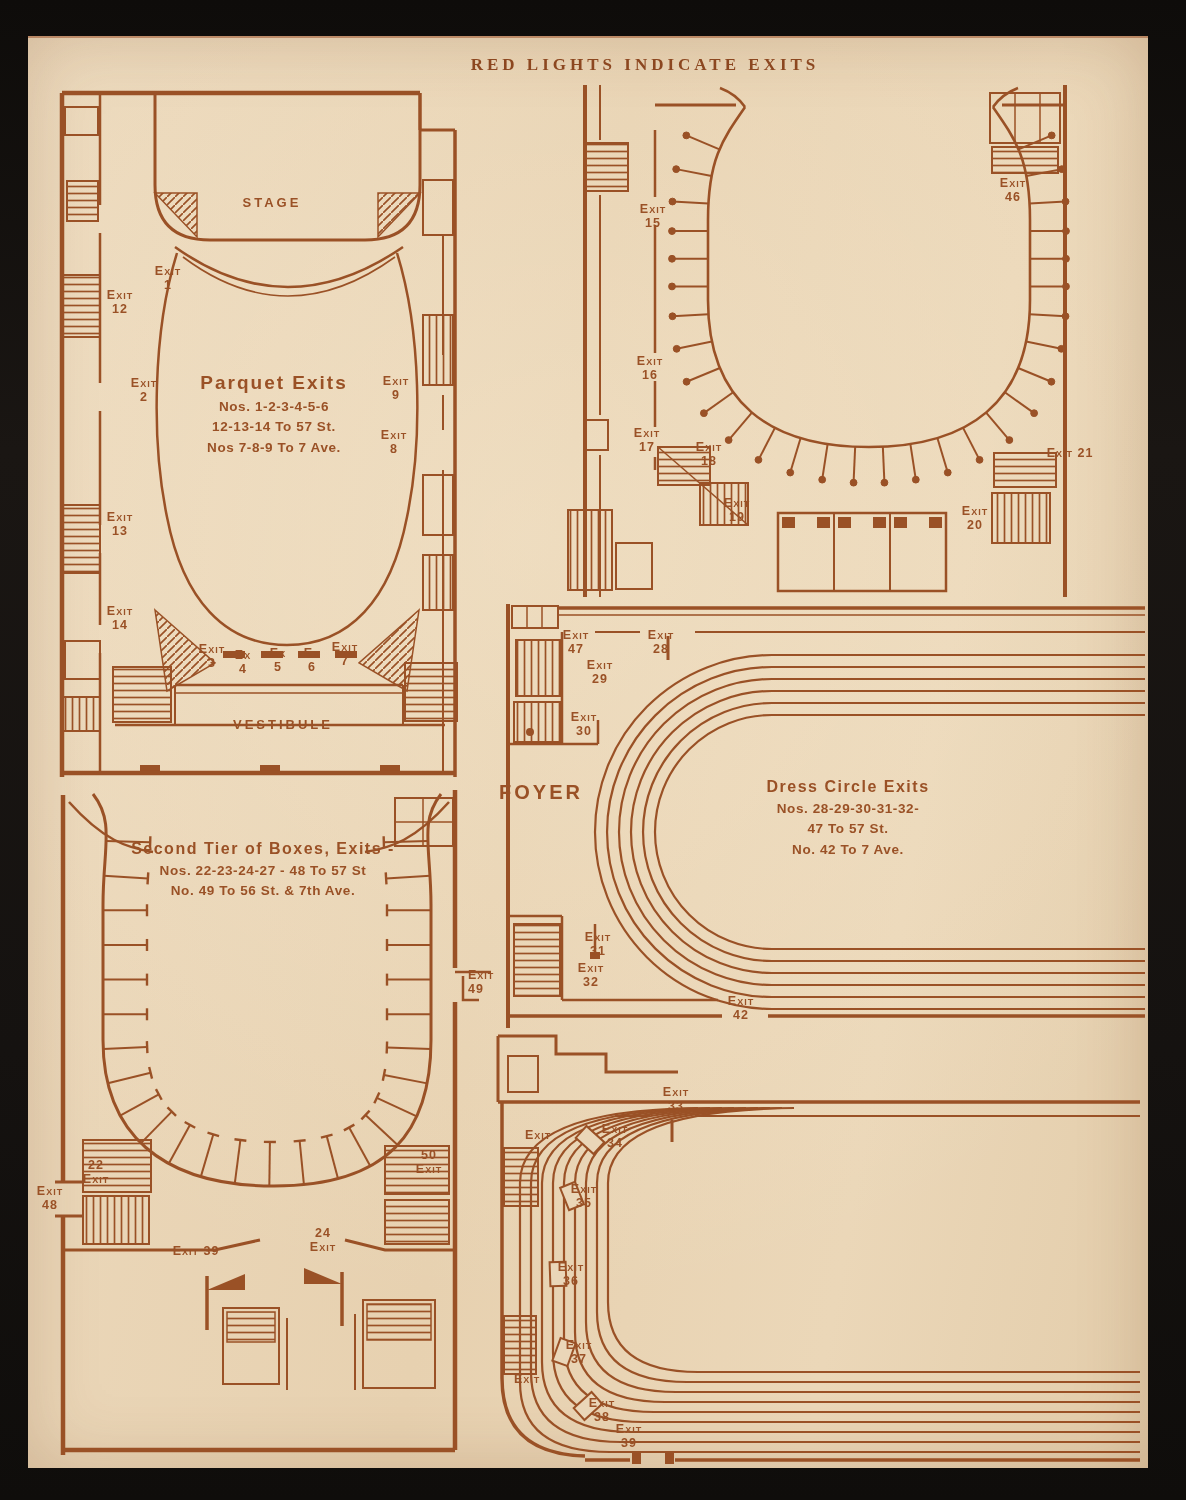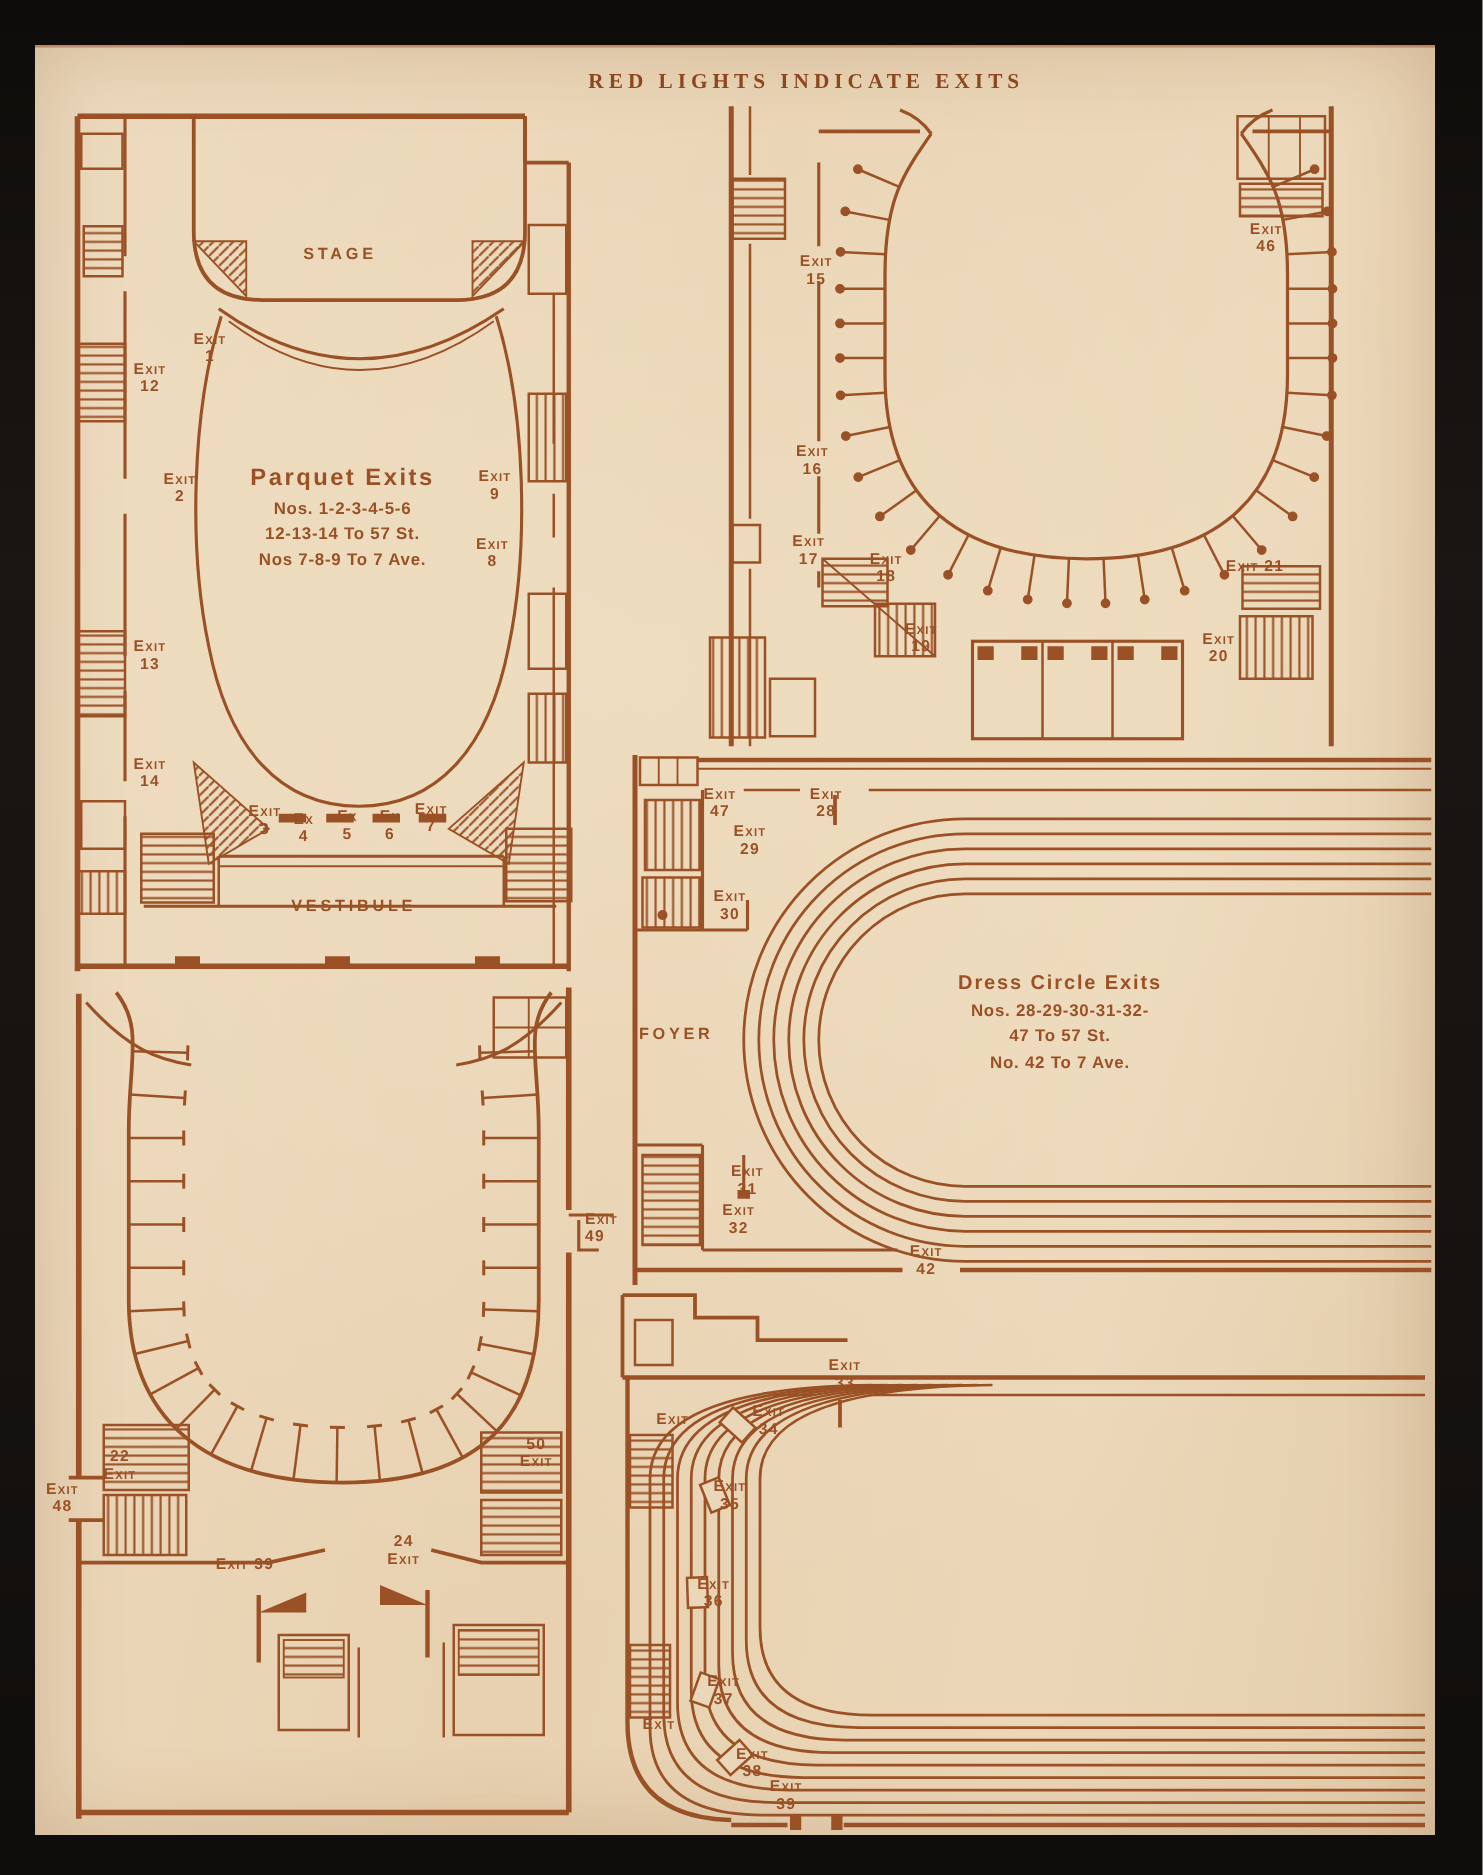--- a/index.html
+++ b/index.html
@@ -386,25 +386,25 @@
   <div class="lbl" style="left:622px;top:318px">Exit
 16</div>
   <div class="lbl" style="left:619px;top:390px">Exit
 17</div>
   <div class="lbl" style="left:681px;top:404px">Exit
 18</div>
   <div class="lbl" style="left:709px;top:460px">Exit
 19</div>
   <div class="lbl" style="left:985px;top:140px">Exit
 46</div>
-  <div class="lbl" style="left:976px;top:410px">Exit 21</div>
+  <div class="lbl" style="left:1042px;top:410px">Exit 21</div>
   <div class="lbl" style="left:947px;top:468px">Exit
 20</div>
 
-  <div class="lbl room" style="left:513px;top:784px;font-size:13px">FOYER</div>
+  <div class="lbl room" style="left:513px;top:745px;font-size:20px">FOYER</div>
   <div class="blk" style="left:820px;top:742px">
     <span class="h">Dress Circle Exits</span>
     <span class="l">Nos. 28-29-30-31-32-</span>
     <span class="l">47 To 57 St.</span>
     <span class="l">No. 42 To 7 Ave.</span>
   </div>
   <div class="lbl" style="left:548px;top:592px">Exit
 47</div>
   <div class="lbl" style="left:633px;top:592px">Exit
 28</div>
@@ -412,20 +412,25 @@
 29</div>
   <div class="lbl" style="left:556px;top:674px">Exit
 30</div>
   <div class="lbl" style="left:570px;top:894px">Exit
 31</div>
   <div class="lbl" style="left:563px;top:925px">Exit
 32</div>
   <div class="lbl" style="left:713px;top:958px">Exit
 42</div>
 
+  <div class="blk" style="left:235px;top:804px">
+    <span class="h">Second Tier of Boxes, Exits -</span>
+    <span class="l">Nos. 22-23-24-27 - 48 To 57 St</span>
+    <span class="l">No. 49 To 56 St. &amp; 7th Ave.</span>
+  </div>
   <div class="lbl left" style="left:440px;top:932px">Exit
 49</div>
   <div class="lbl" style="left:68px;top:1122px">22
 Exit</div>
   <div class="lbl" style="left:401px;top:1112px">50
 Exit</div>
   <div class="lbl" style="left:22px;top:1148px">Exit
 48</div>
   <div class="lbl" style="left:168px;top:1208px">Exit 39</div>
   <div class="lbl" style="left:295px;top:1190px">24

